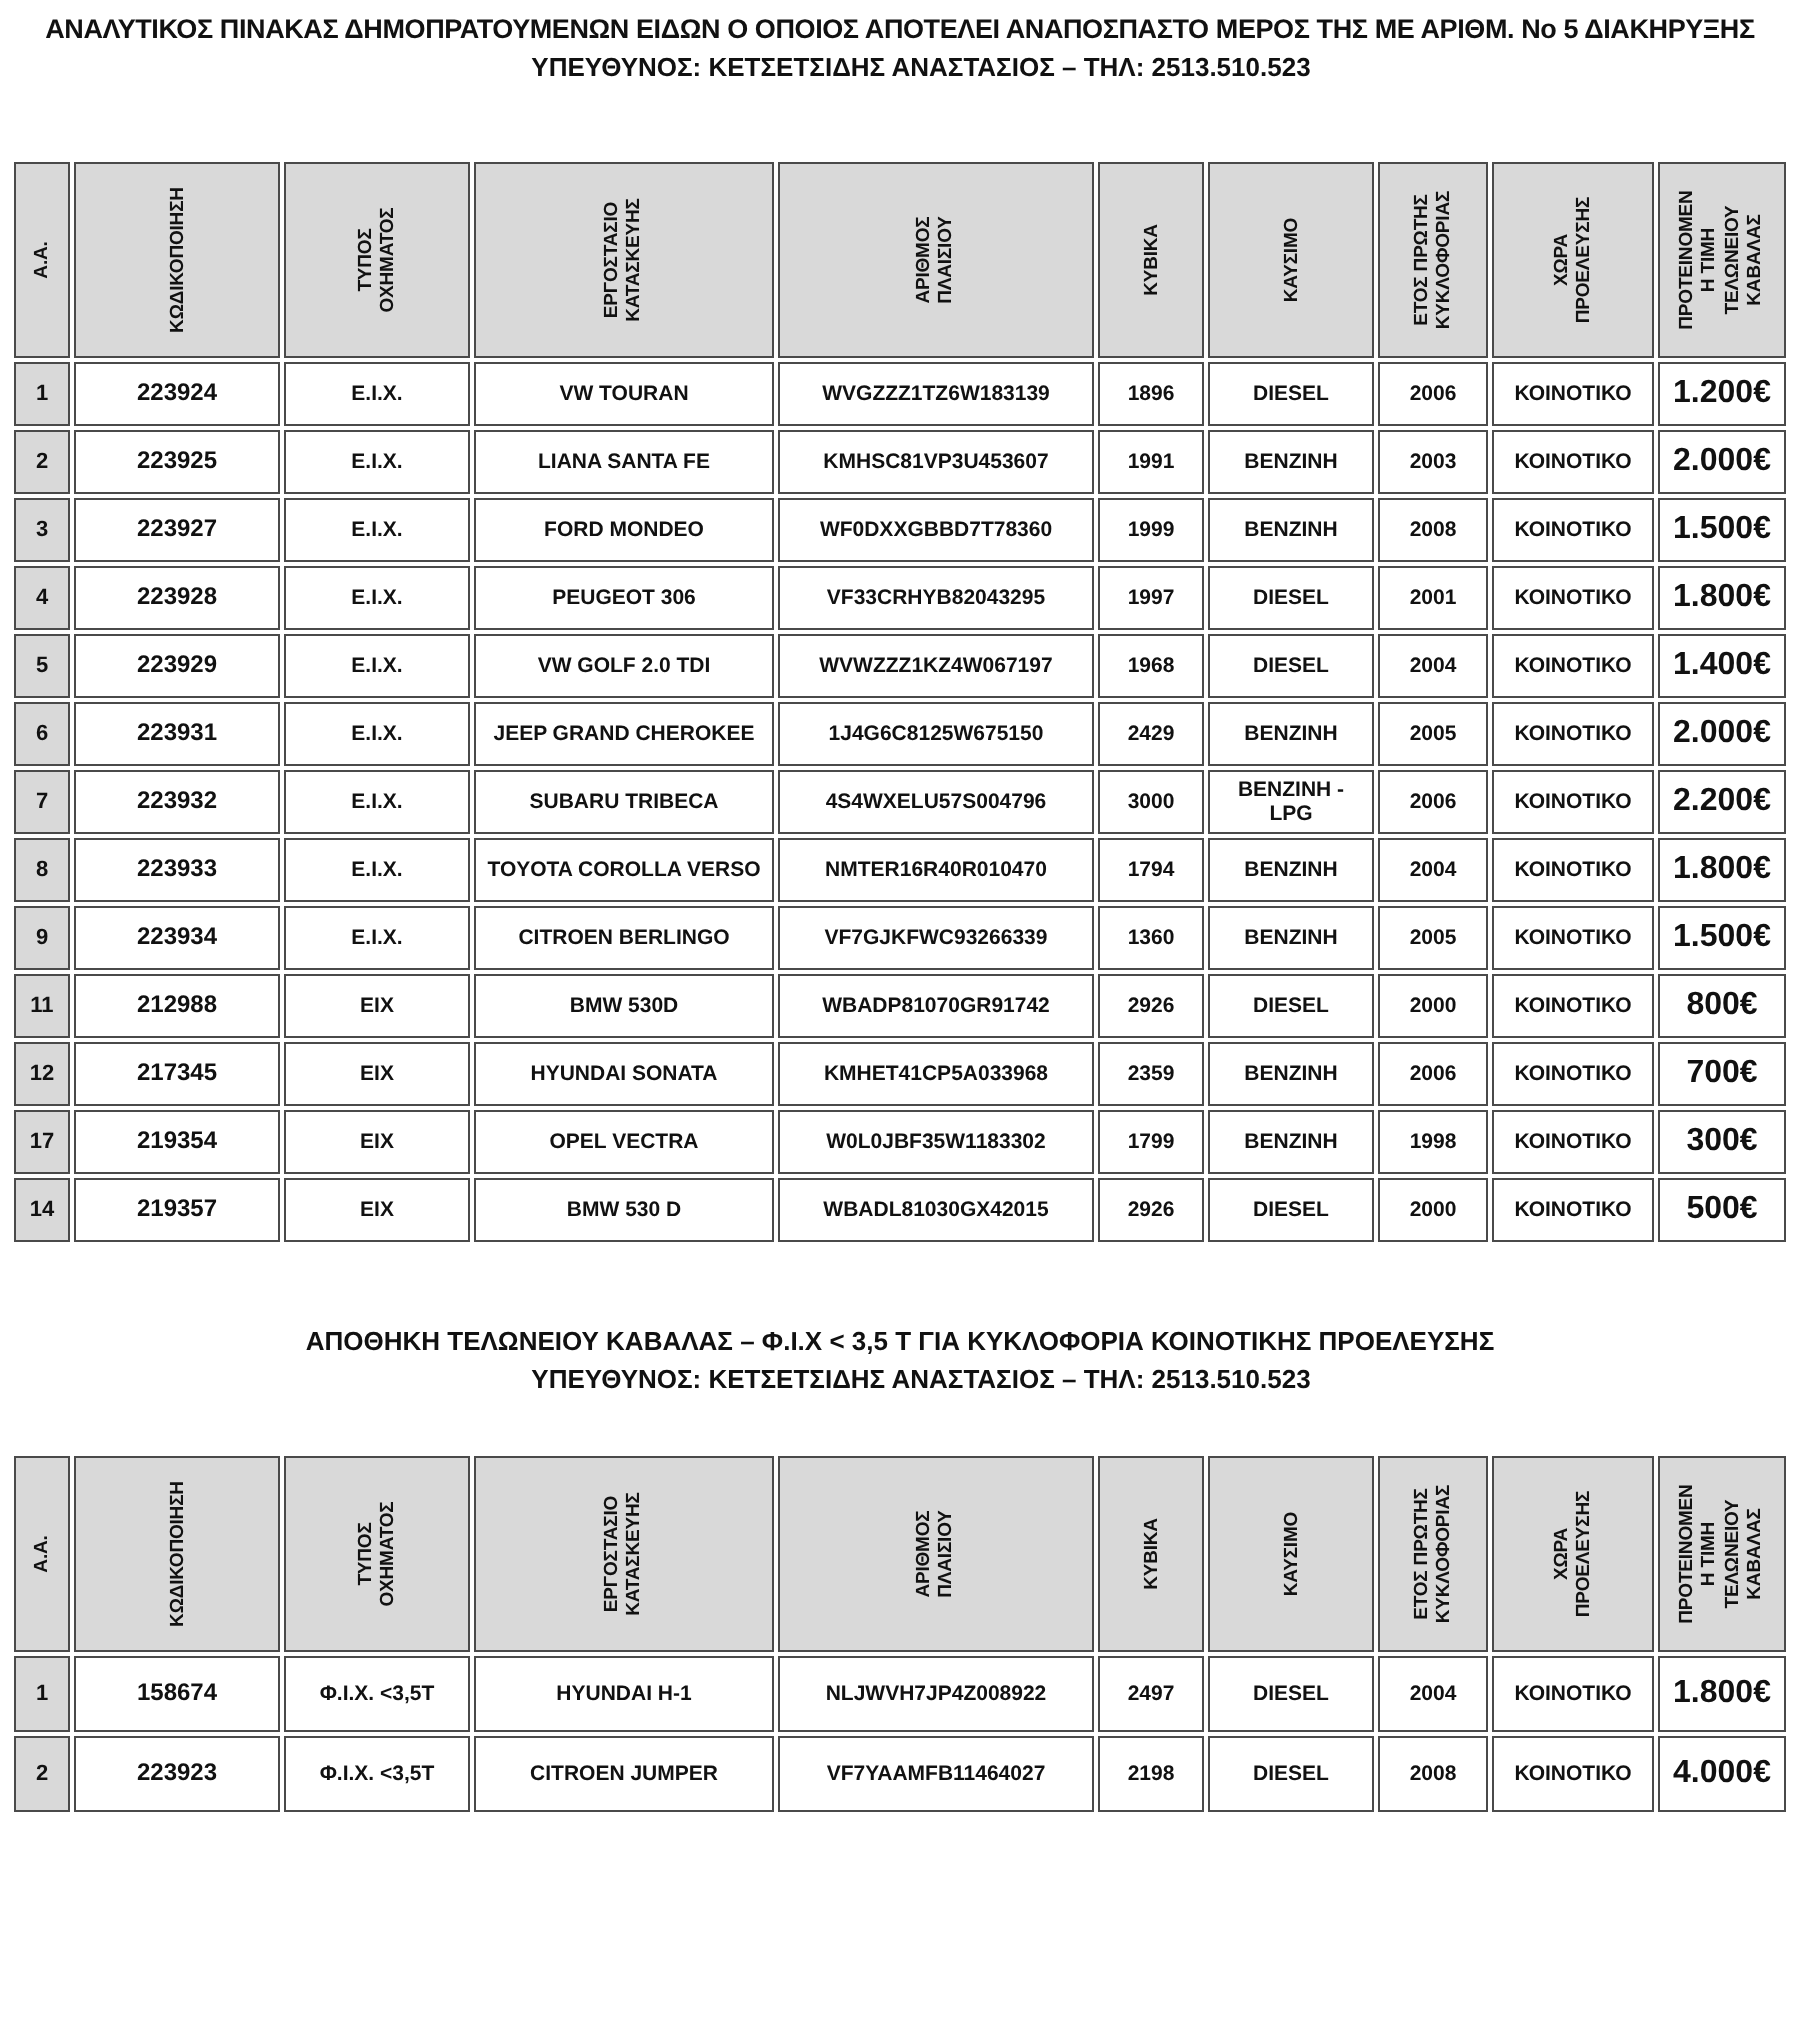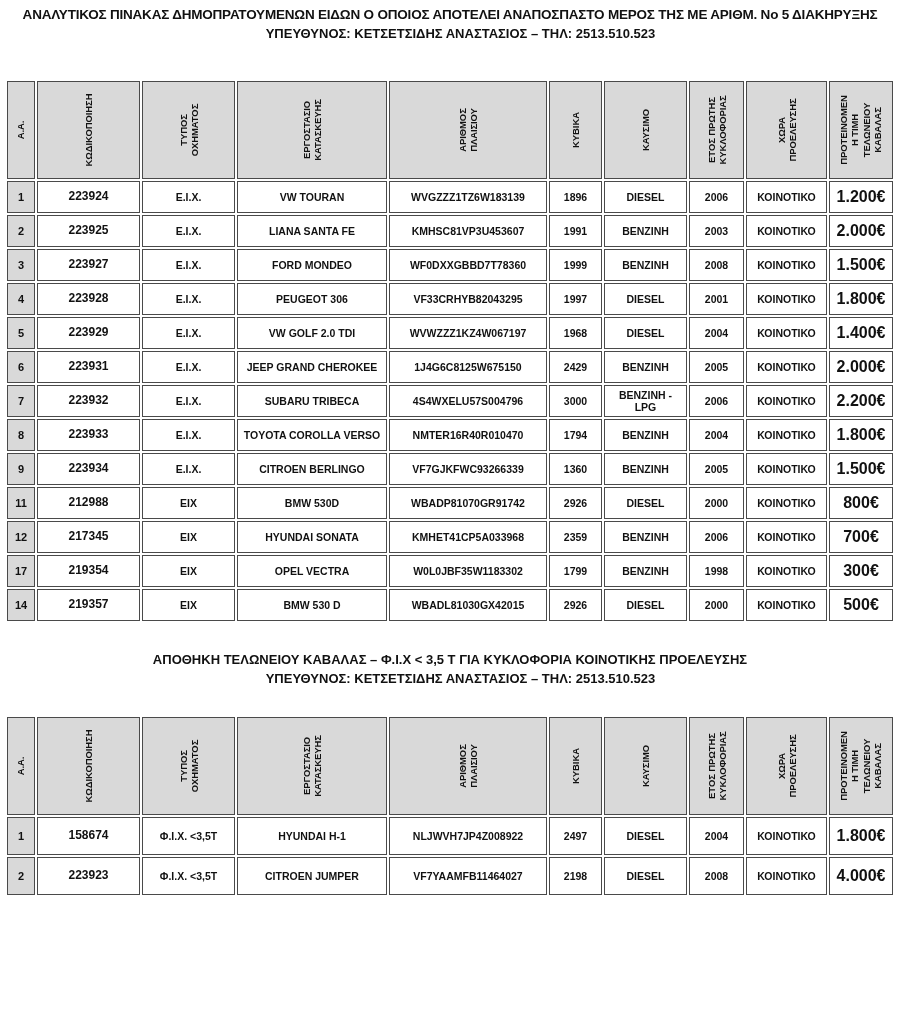--- a/index.html
+++ b/index.html
@@ -69,21 +69,21 @@
   table.veh td.aa {
     background: #d9d9d9;
     font-size: 11px;
     text-align: center;
   }
   table.veh td { background: #ffffff; font-size: 10.5px; height: 28px; line-height: 1.15; }
   table.veh td.code { font-size: 12px; }
   table.veh td.price { font-size: 16px; }
   table.veh.t2 td { height: 34px; }
   table.veh.t2 { margin-top: 29px; }
-  .sec2 .sec-heading { margin-top: 29px; }
+  .sec2 .sec-heading { margin-top: 40px; }
 </style>
 </head>
 <body>
 
 <div class="page">
 
   <div class="doc-title">ΑΝΑΛΥΤΙΚΟΣ ΠΙΝΑΚΑΣ ΔΗΜΟΠΡΑΤΟΥΜΕΝΩΝ ΕΙΔΩΝ Ο ΟΠΟΙΟΣ ΑΠΟΤΕΛΕΙ ΑΝΑΠΟΣΠΑΣΤΟ ΜΕΡΟΣ ΤΗΣ ΜΕ ΑΡΙΘΜ. Νο 5  ΔΙΑΚΗΡΥΞΗΣ</div>
 
   <section class="sec1">
     <div class="sec-resp">ΥΠΕΥΘΥΝΟΣ: ΚΕΤΣΕΤΣΙΔΗΣ ΑΝΑΣΤΑΣΙΟΣ – ΤΗΛ: 2513.510.523</div>

